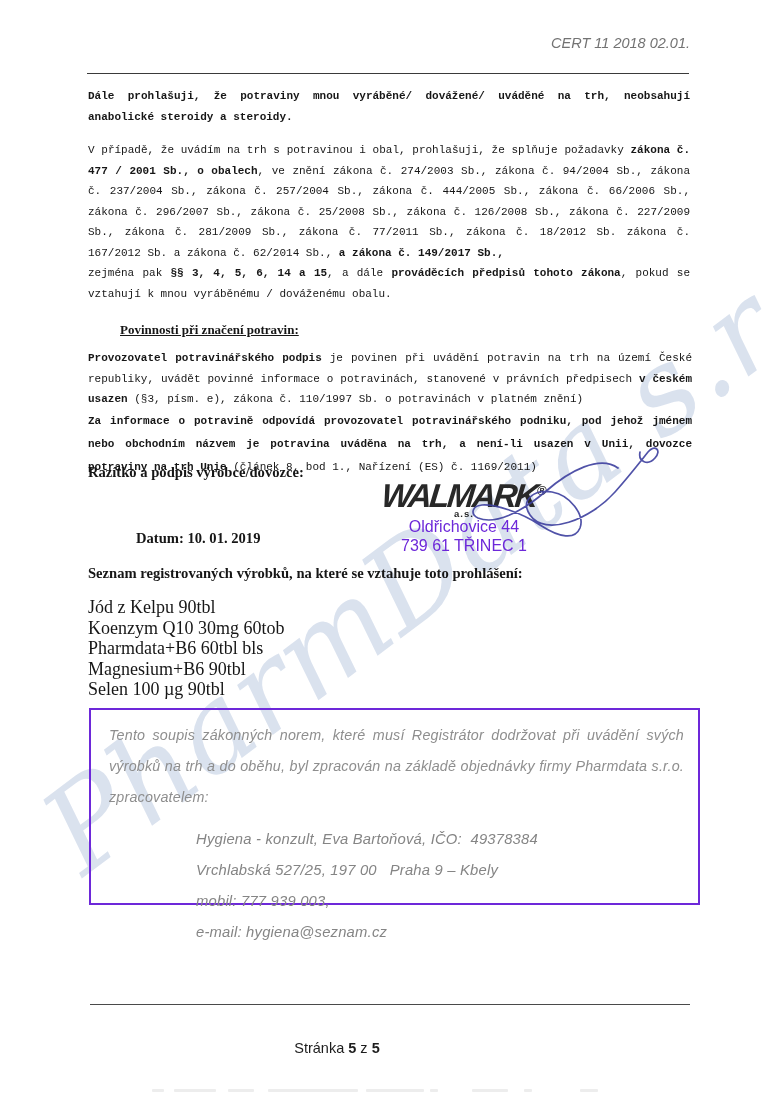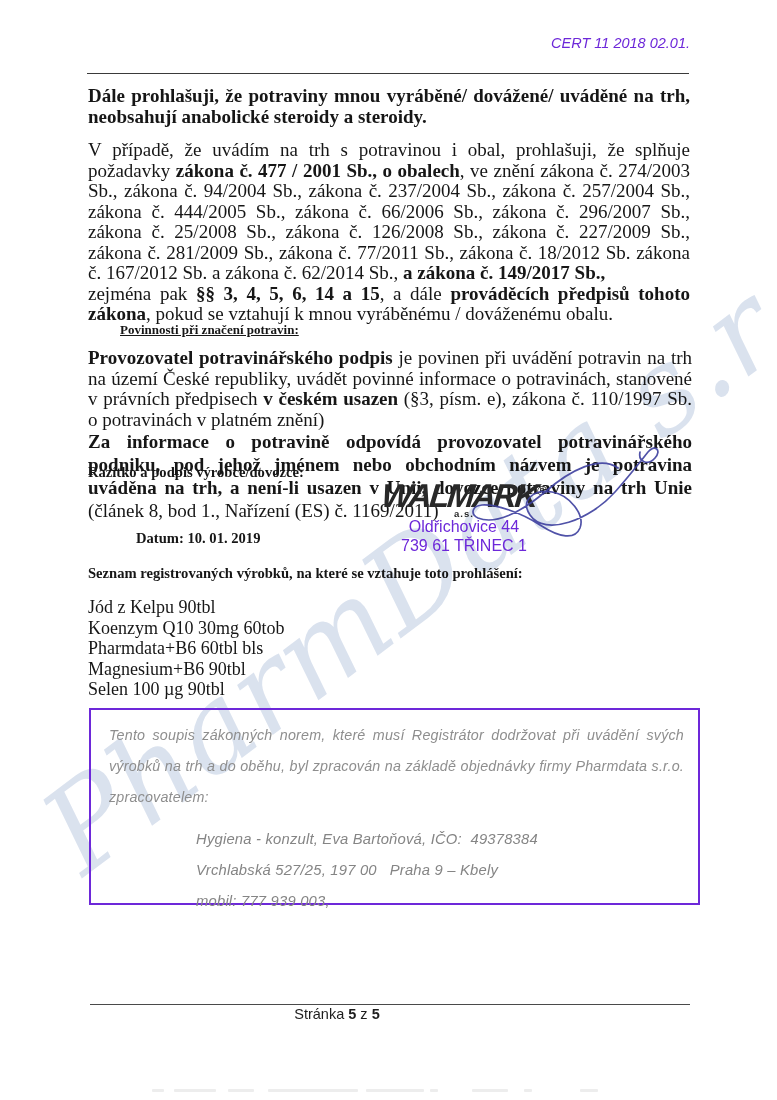--- a/index.html
+++ b/index.html
@@ -18,25 +18,25 @@
     transform:rotate(-37deg);
     font-family:"DejaVu Serif", serif;font-style:italic;
     font-size:118px;letter-spacing:1px;
     color:#aebfda;opacity:.45;z-index:1;pointer-events:none;
   }
   .content{position:relative;z-index:2;}
   
   .header-code{
     position:absolute;top:35px;right:87px;
     font-family:"Liberation Sans", sans-serif;font-style:italic;
-    font-size:14.5px;color:#6d28d9;
+    font-size:14.5px;color:#737373;
   }
   .rule-top{position:absolute;top:73px;left:87px;width:602px;border-top:1.6px solid #3a3a3a;}
   
-  .serifblock{font-size:19px;line-height:20.5px;text-align:justify;}
+  .serifblock{font-size:11px;line-height:20.5px;text-align:justify;font-family:Liberation Mono, monospace;}
   .p-anabolic{position:absolute;top:86px;left:88px;width:602px;font-weight:bold;}
   .p-laws{position:absolute;top:140px;left:88px;width:602px;}
   .heading-labeling{
     position:absolute;top:322px;left:88px;
     font-weight:bold;font-size:13px;text-decoration:underline;margin-left:32px;
   }
   .p-operator-wrap{position:absolute;top:348px;left:88px;width:604px;}
   .p-responsibility{line-height:23px;}
   
   .stamp-label{position:absolute;top:464px;left:88px;font-weight:bold;font-size:14.6px;}
@@ -62,21 +62,21 @@
     border:2px solid #6d28d9;box-sizing:border-box;
     font-family:"Liberation Sans", sans-serif;font-style:italic;
     color:#8e8e8e;
   }
   .box-intro{margin:10px 14px 0 18px;font-size:14.3px;line-height:31px;letter-spacing:.2px;text-align:justify;}
   .box-line{margin-left:105px;margin-top:15px;font-size:14.8px;white-space:pre;letter-spacing:.2px;color:#858585;}
   .box-line.first{margin-top:18px;}
   
   .footer-rule{position:absolute;top:1004px;left:90px;width:600px;border-top:1.5px solid #4a4a4a;}
   .footer-text{
-    position:absolute;top:1006px;left:0;width:674px;text-align:center;
+    position:absolute;top:1040px;left:0;width:674px;text-align:center;
     font-family:"Liberation Sans", sans-serif;font-size:14.5px;color:#1d1d1d;
   }
   
   .scan-marks{position:absolute;top:1089px;left:152px;height:4px;white-space:nowrap;}
   .scan-marks i{display:inline-block;height:3px;background:#ededed;border-radius:1px;vertical-align:top;}
   .scan-marks i:nth-child(1){width:12px;margin-right:10px;}
   .scan-marks i:nth-child(2){width:42px;margin-right:12px;}
   .scan-marks i:nth-child(3){width:26px;margin-right:14px;}
   .scan-marks i:nth-child(4){width:90px;margin-right:8px;}
   .scan-marks i:nth-child(5){width:58px;margin-right:6px;}
@@ -134,20 +134,21 @@
       <div>Pharmdata+B6 60tbl bls</div>
       <div>Magnesium+B6 90tbl</div>
       <div>Selen 100 µg 90tbl</div>
     </div>
 
     <div class="info-box">
       <div class="box-intro">Tento soupis zákonných norem, které musí Registrátor dodržovat při uvádění svých výrobků na trh a do oběhu, byl zpracován na základě objednávky firmy Pharmdata s.r.o. zpracovatelem:</div>
       <div class="box-line first">Hygiena - konzult, Eva Bartoňová, IČO:  49378384</div>
       <div class="box-line">Vrchlabská 527/25, 197 00   Praha 9 – Kbely</div>
       <div class="box-line">mobil: 777 939 003,</div>
+      <div class="box-line">e-mail: hygiena@seznam.cz</div>
     </div>
 
     <div class="footer-rule"></div>
     <div class="footer-text"><span>Stránka </span><span style="font-weight: bold;">5</span><span> z </span><span style="font-weight: bold;">5</span></div>
 
     <div class="scan-marks">
       <i></i><i></i><i></i><i></i><i></i><i></i><i></i><i></i><i></i>
     </div>
 
   </div>

